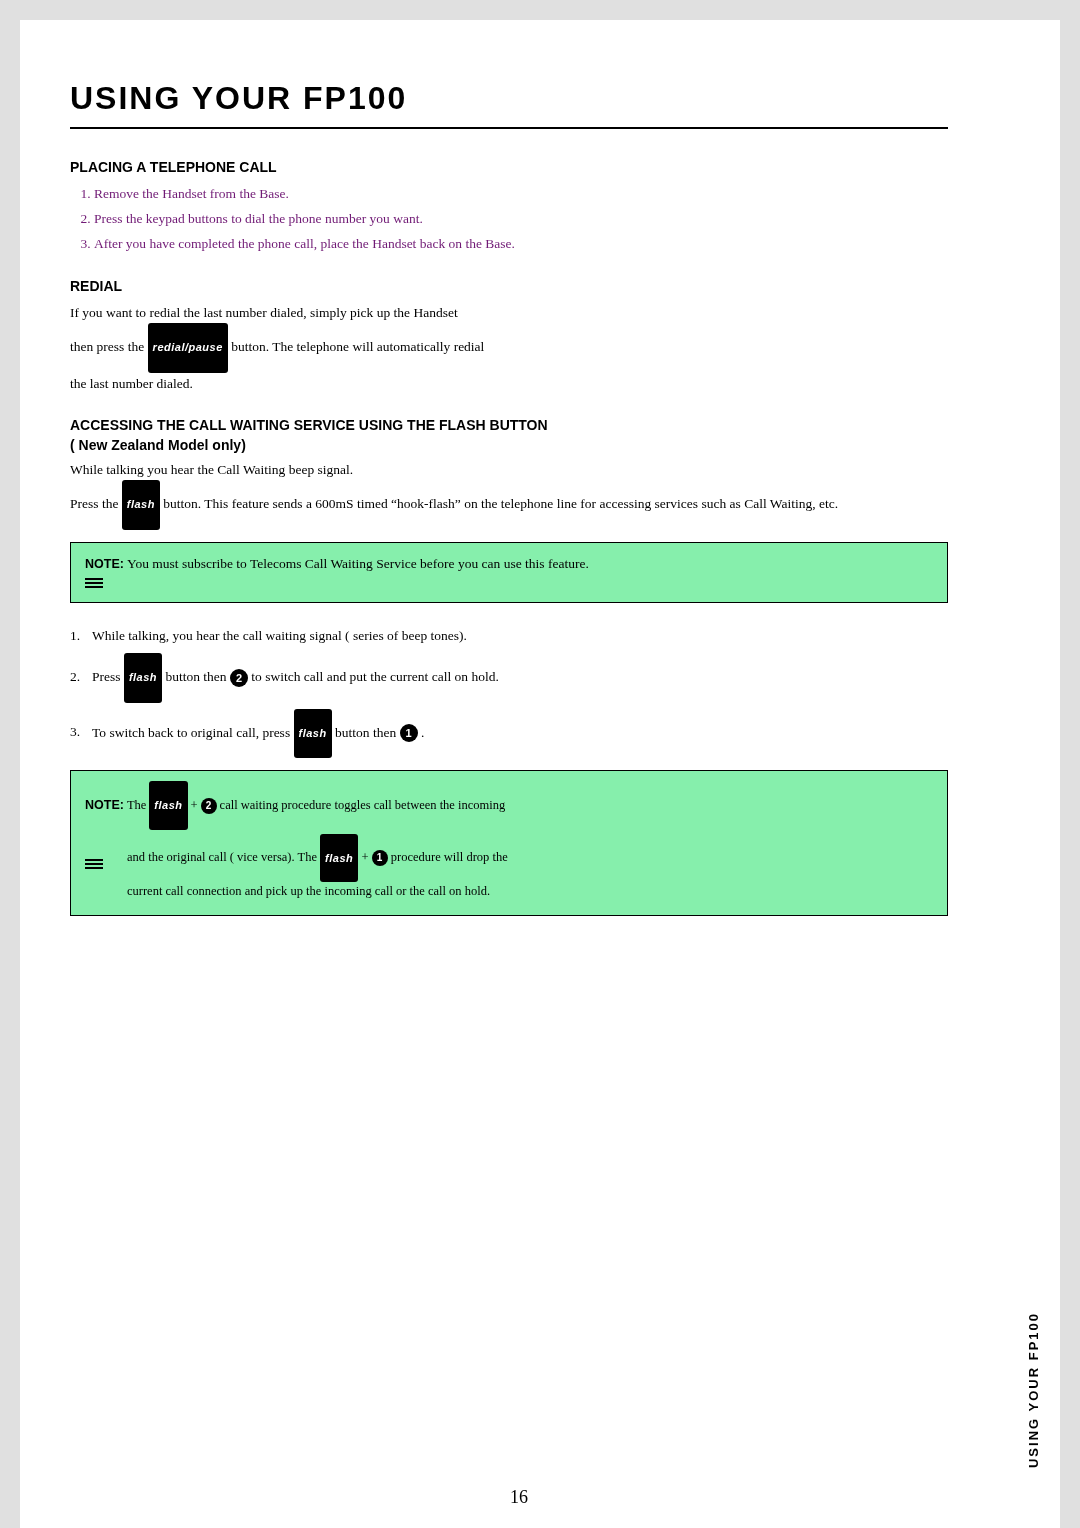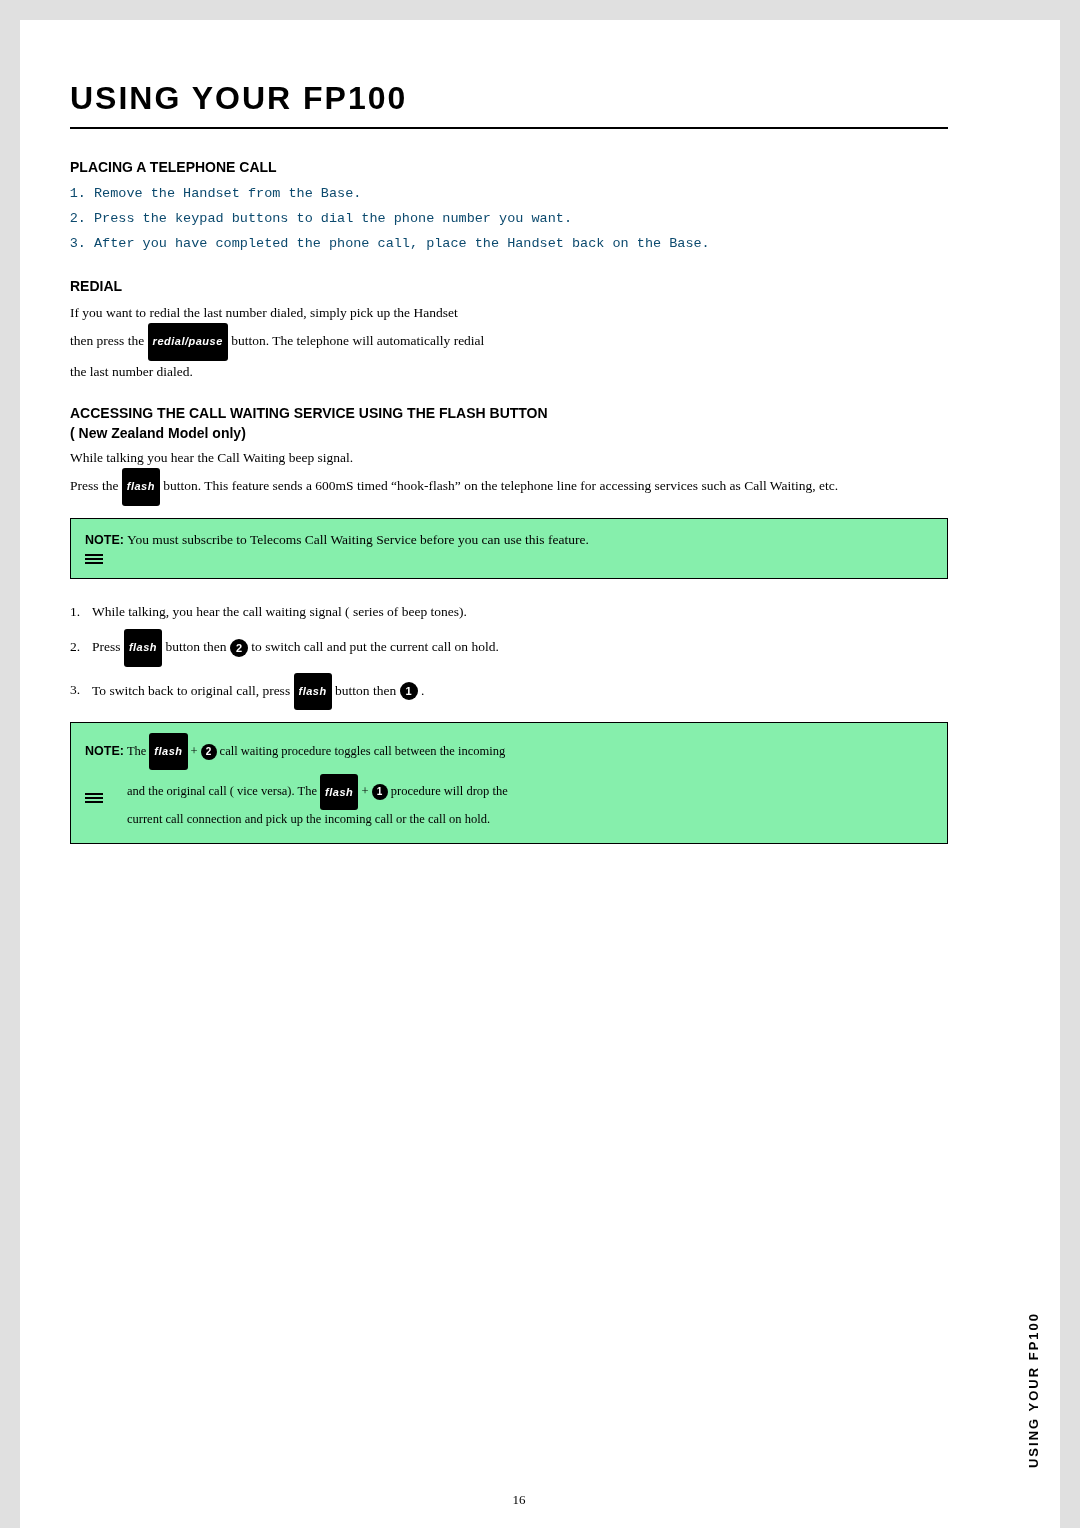--- a/index.html
+++ b/index.html
@@ -94,36 +94,36 @@
       font-size: 13.5px;
       line-height: 1.6;
       color: #000;
       font-family: Times New Roman, serif;
     }
 
     ol {
       padding-left: 24px;
       font-size: 13.5px;
       line-height: 1.7;
-      color: #0c4a6e;
-      font-family: Liberation Mono, monospace;
+      color: #701a75;
+      font-family: Liberation Serif, serif;
     }
 
     ol li {
       margin-bottom: 2px;
     }
 
     .inline-button {
       display: inline-block;
       background: #000;
       color: #fff;
       font-size: 11px;
       font-weight: bold;
       font-family: Arial, sans-serif;
-      padding: 10px 5px;
+      padding: 16px 5px;
       border-radius: 3px;
       letter-spacing: 0.5px;
       vertical-align: middle;
       font-style: italic;
     }
 
     .inline-number {
       display: inline-block;
       background: #000;
       color: #fff;
@@ -180,21 +180,21 @@
       text-transform: uppercase;
       color: #000;
       margin-bottom: 4px;
     }
 
     .page-number {
       position: absolute;
       bottom: 40px;
       left: 50%;
       transform: translateX(-50%);
-      font-size: 13px;
+      font-size: 18px;
       font-family: Times New Roman, serif;
       color: #000;
     }
 
     .list-with-inline {
       list-style: none;
       padding-left: 0;
     }
 
     .list-with-inline li {

